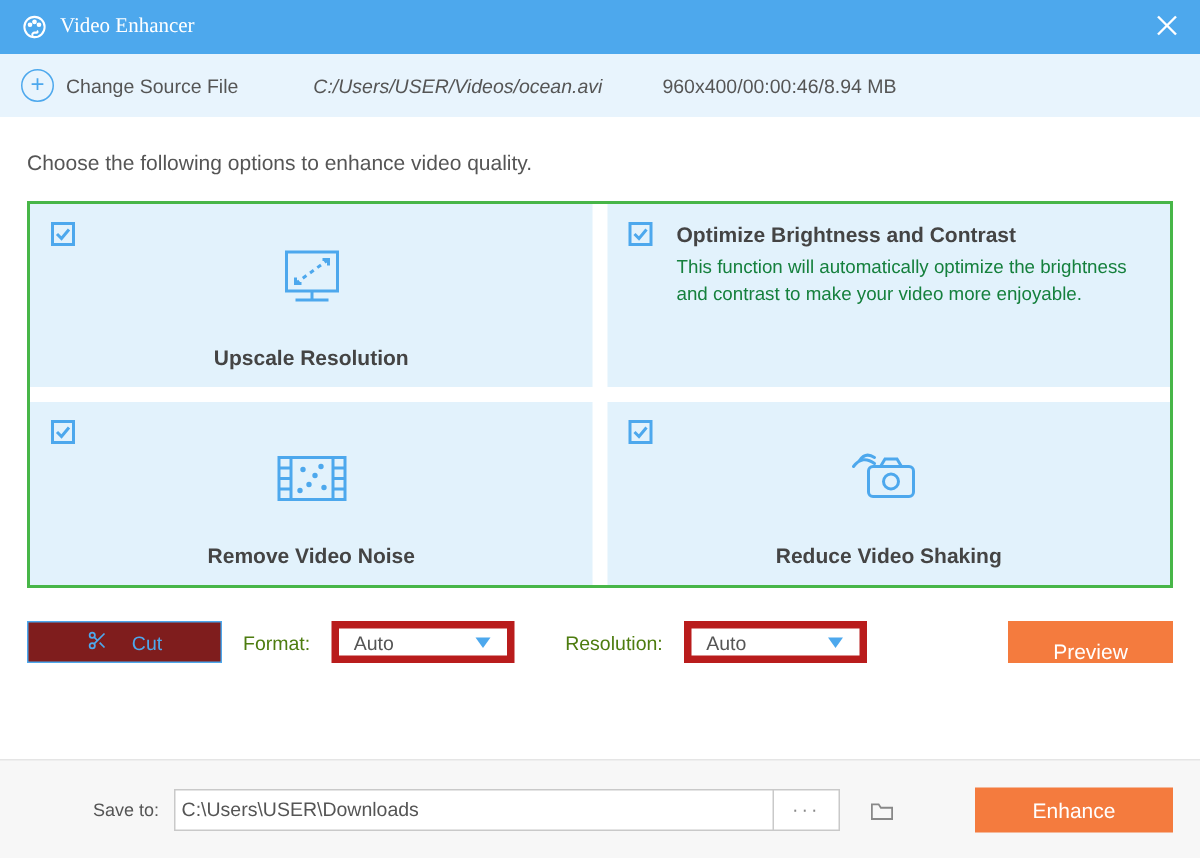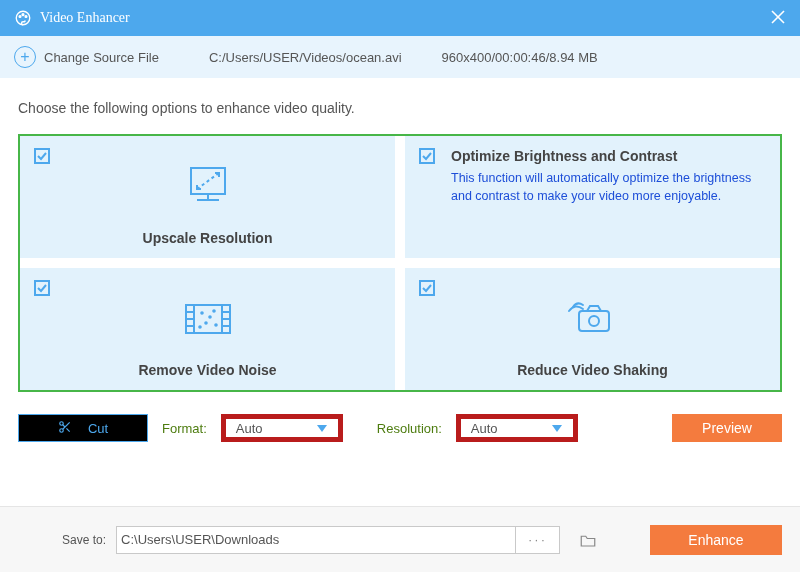--- a/index.html
+++ b/index.html
@@ -7,45 +7,45 @@
   
   .titlebar { background: #4DA8ED; height: 36px; display: flex; align-items: center; padding: 0 14px; color: #fff; }
   .titlebar .app-icon { width: 18px; height: 18px; margin-right: 8px; }
   .titlebar .title { font-size: 14px; flex: 1; font-family: Liberation Serif, serif; }
   .titlebar .close { cursor: pointer; }
   .titlebar .close svg { stroke: #fff; }
   
   .sourcebar { background: #E8F4FD; height: 42px; display: flex; align-items: center; padding: 0 14px; color: #555; }
   .sourcebar .change-src { display: flex; align-items: center; gap: 8px; cursor: pointer; margin-right: 50px; }
   .sourcebar .plus-circle { width: 22px; height: 22px; border: 1.5px solid #4DA8ED; border-radius: 50%; display: flex; align-items: center; justify-content: center; color: #4DA8ED; font-size: 16px; }
-  .sourcebar .filepath { margin-right: 40px; }
+  .sourcebar .filepath { margin-right: 40px; font-style: italic; }
   
   .main { flex: 1; padding: 22px 18px 0 18px; display: flex; flex-direction: column; }
   .instruction { margin-bottom: 18px; font-size: 14px; }
   
   .options-grid { border: 2px solid #47B648; padding: 0; display: grid; grid-template-columns: 1fr 1fr; gap: 10px; background: #fff; }
   .option-card { background: #E2F2FC; padding: 12px 14px; min-height: 122px; position: relative; display: flex; flex-direction: column; cursor: pointer; }
   .option-card .chk { width: 16px; height: 16px; border: 2px solid #4DA8ED; position: absolute; top: 12px; left: 14px; display: flex; align-items: center; justify-content: center; }
   .option-card .chk svg { stroke: #4DA8ED; }
   .option-card .icon-wrap { flex: 1; display: flex; align-items: center; justify-content: center; }
   .option-card .card-title { text-align: center; font-weight: bold; font-size: 14px; color: #444; margin-top: 4px; }
   .option-card .card-body { padding-left: 32px; }
   .option-card .card-title-left { font-weight: bold; font-size: 14px; color: #444; margin-bottom: 6px; }
-  .option-card .card-desc { font-size: 12.5px; color: #1d4ed8; line-height: 1.4; }
+  .option-card .card-desc { font-size: 12.5px; color: #15803d; line-height: 1.4; }
   
   .bottom-controls { display: flex; align-items: center; gap: 14px; margin-top: 22px; }
-  .cut-btn { width: 130px; height: 28px; border: 1px solid #4DA8ED; background: #000000; color: #4DA8ED; display: flex; align-items: center; justify-content: center; gap: 16px; cursor: pointer; font-size: 13px; }
+  .cut-btn { width: 130px; height: 28px; border: 1px solid #4DA8ED; background: #7f1d1d; color: #4DA8ED; display: flex; align-items: center; justify-content: center; gap: 16px; cursor: pointer; font-size: 13px; }
   .lbl { color: #4d7c0f; font-size: 13px; }
   .select { height: 28px; border: 5px solid #b91c1c; background: #fff; display: flex; align-items: center; justify-content: space-between; padding: 0 10px; cursor: pointer; }
   .select.fmt { width: 122px; }
   .select.res { width: 122px; }
   .select .arrow-down { color: #4DA8ED; }
   .spacer { flex: 1; }
   .orange-btn { height: 28px; background: #F47B3E; color: #fff; border: none; cursor: pointer; font-size: 14px; display: flex; align-items: center; justify-content: center; }
-  .preview-btn { width: 110px; }
+  .preview-btn { width: 110px; align-items: flex-end; }
   
   .footer { height: 66px; background: #F7F7F7; border-top: 1px solid #E5E5E5; display: flex; align-items: center; padding: 0 18px; gap: 10px; }
   .footer .save-lbl { font-size: 12px; margin-left: 44px; }
   .save-path-wrap { flex: 1; display: flex; align-items: stretch; height: 28px; }
   .save-path { flex: 1; border: 1px solid #C9C9C9; background: #fff; padding: 0 4px; display: flex; align-items: center; font-size: 13px; color: #555; }
   .browse-btn { width: 44px; border: 1px solid #C9C9C9; border-left: none; background: #fff; display: flex; align-items: center; justify-content: center; cursor: pointer; color: #888; letter-spacing: 2px; }
   .open-folder { width: 24px; display:flex; align-items:center; justify-content:center; cursor:pointer; color:#888; margin-left:6px;}
   .enhance-btn { width: 132px; height: 30px; margin-left: 40px; }
 </style>
 </head>

